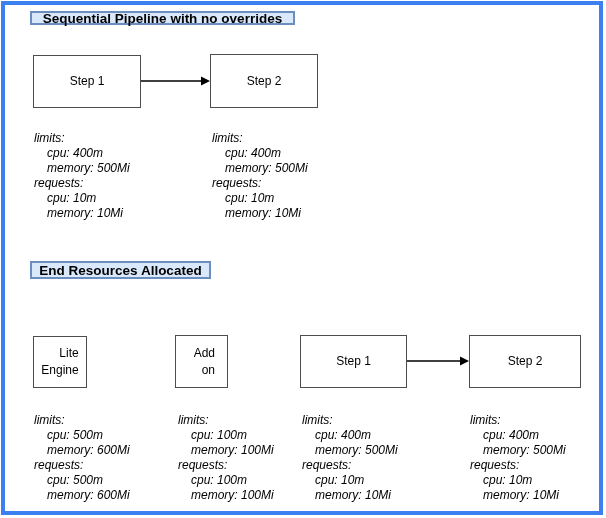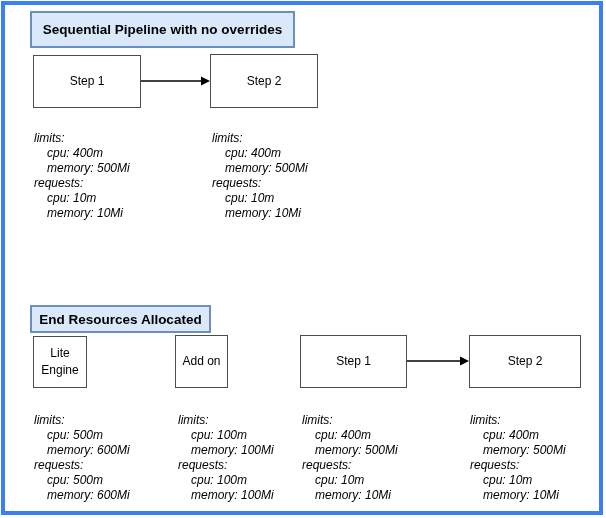--- a/index.html
+++ b/index.html
@@ -33,43 +33,43 @@
     white-space: nowrap;
   }
   .node {
     position: absolute;
     background: #ffffff;
     border: 1.5px solid #4d4d4d;
     box-sizing: border-box;
     display: flex;
     align-items: center;
     justify-content: center;
-    text-align: center;
+    text-align: right;
     font-size: 12px;
     line-height: 17px;
-    padding: 4px;
+    padding: 12px;
   }
   .arrow { position: absolute; }
   .rblock {
     position: absolute;
     font-size: 12px;
     line-height: 15px;
     white-space: nowrap;
     font-style: italic;
   }
   .rblock .line { display: block; }
   .rblock .line.indent { padding-left: 13px; }
 </style>
 </head>
 <body>
 
 <div class="canvas">
   <div class="frame"></div>
 
-  <div class="section-title" style="left:30px; top:11px; width:265px; height:37px;">Sequential Pipeline with no overrides</div>
+  <div class="section-title" style="left:30px; top:11px; width:265px; height:14px;">Sequential Pipeline with no overrides</div>
 
   <div class="node" style="left:33px; top:55px; width:108px; height:53px;">Step 1</div>
 
   <div class="node" style="left:210px; top:54px; width:108px; height:54px;">Step 2</div>
 
   <svg class="arrow" style="left:141px; top:74px;" width="69" height="14">
     <line x1="0" y1="7" x2="60" y2="7" stroke="#000000" stroke-width="1.4"></line>
     <polygon points="60,2.6 69,7 60,11.4" fill="#000000"></polygon>
   </svg>
 
@@ -84,21 +84,21 @@
 
   <div class="rblock" style="left:212px; top:131px;">
     <span class="line">limits:</span>
     <span class="line indent">cpu: 400m</span>
     <span class="line indent">memory: 500Mi</span>
     <span class="line">requests:</span>
     <span class="line indent">cpu: 10m</span>
     <span class="line indent">memory: 10Mi</span>
   </div>
 
-  <div class="section-title" style="left:30px; top:261px; width:181px; height:28px;margin-top:44px;">End Resources Allocated</div>
+  <div class="section-title" style="left:30px; top:261px; width:181px; height:18px;">End Resources Allocated</div>
 
   <div class="node" style="left:175px; top:335px; width:53px; height:53px;">Add on</div>
 
   <div class="node" style="left:33px; top:336px; width:54px; height:52px;">Lite Engine</div>
 
   <div class="node" style="left:300px; top:335px; width:107px; height:53px;">Step 1</div>
 
   <div class="node" style="left:469px; top:335px; width:112px; height:53px;">Step 2</div>
 
   <svg class="arrow" style="left:407px; top:354px;" width="62" height="14">

